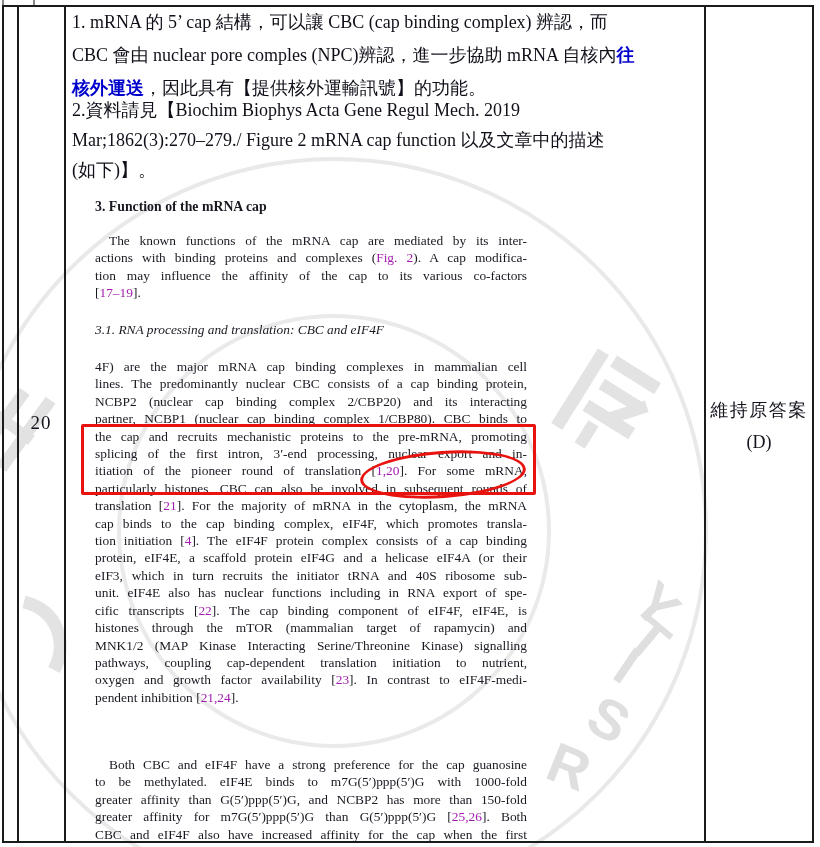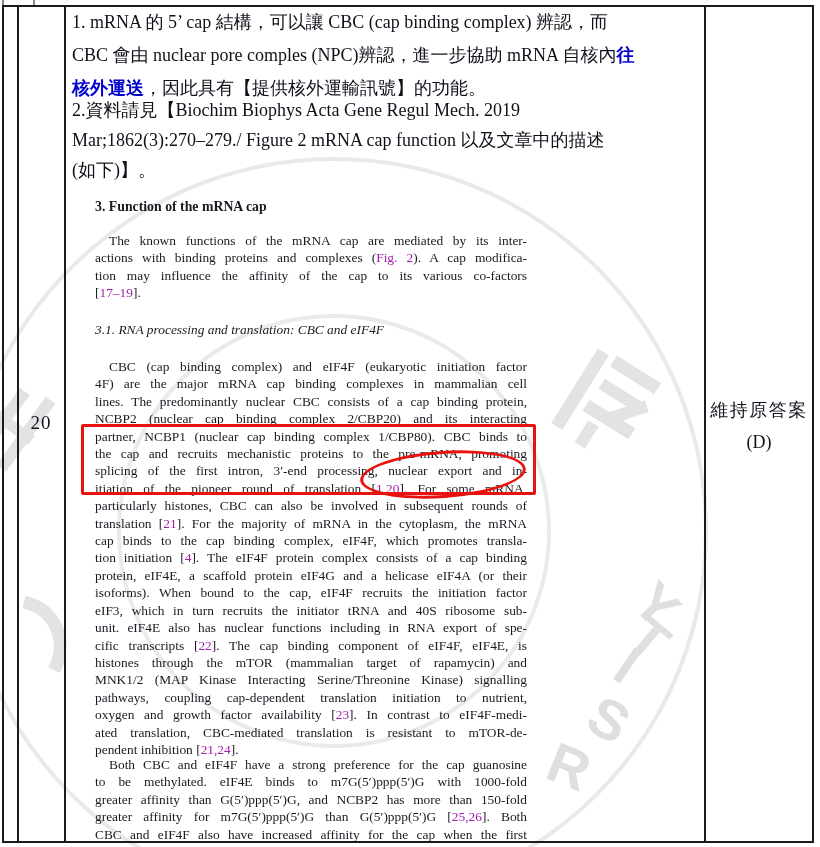--- a/index.html
+++ b/index.html
@@ -103,42 +103,39 @@
     <div class="paper">
       <div class="p-block p-head" style="top:0;">3. Function of the mRNA cap</div>
       <div class="p-block" style="top:33px;">
           <div class="pline indent"><span>The known functions of the mRNA cap are mediated by its inter-</span></div>
           <div class="pline"><span>actions with binding proteins and complexes (</span><span class="cite">Fig. 2</span><span>). A cap modifica-</span></div>
           <div class="pline"><span>tion may influence the affinity of the cap to its various co-factors</span></div>
           <div class="pline end"><span>[</span><span class="cite">17–19</span><span>].</span></div>
         </div>
       <div class="p-block p-sub" style="top:123px;">3.1. RNA processing and translation: CBC and eIF4F</div>
       <div class="p-block" style="top:159px;">
-          <div class="pline indent"><span>CBC (cap binding complex) and eIF4F (eukaryotic initiation factor</span></div>
           <div class="pline"><span>4F) are the major mRNA cap binding complexes in mammalian cell</span></div>
           <div class="pline"><span>lines. The predominantly nuclear CBC consists of a cap binding protein,</span></div>
           <div class="pline"><span>NCBP2 (nuclear cap binding complex 2/CBP20) and its interacting</span></div>
           <div class="pline"><span>partner, NCBP1 (nuclear cap binding complex 1/CBP80). CBC binds to</span></div>
           <div class="pline"><span>the cap and recruits mechanistic proteins to the pre-mRNA, promoting</span></div>
           <div class="pline"><span>splicing of the first intron, 3′-end processing, nuclear export and in-</span></div>
           <div class="pline"><span>itiation of the pioneer round of translation [</span><span class="cite">1,20</span><span>]. For some mRNA,</span></div>
           <div class="pline"><span>particularly histones, CBC can also be involved in subsequent rounds of</span></div>
           <div class="pline"><span>translation [</span><span class="cite">21</span><span>]. For the majority of mRNA in the cytoplasm, the mRNA</span></div>
           <div class="pline"><span>cap binds to the cap binding complex, eIF4F, which promotes transla-</span></div>
           <div class="pline"><span>tion initiation [</span><span class="cite">4</span><span>]. The eIF4F protein complex consists of a cap binding</span></div>
           <div class="pline"><span>protein, eIF4E, a scaffold protein eIF4G and a helicase eIF4A (or their</span></div>
-          <div class="pline"><span>isoforms). When bound to the cap, eIF4F recruits the initiation factor</span></div>
           <div class="pline"><span>eIF3, which in turn recruits the initiator tRNA and 40S ribosome sub-</span></div>
           <div class="pline"><span>unit. eIF4E also has nuclear functions including in RNA export of spe-</span></div>
           <div class="pline"><span>cific transcripts [</span><span class="cite">22</span><span>]. The cap binding component of eIF4F, eIF4E, is</span></div>
           <div class="pline"><span>histones through the mTOR (mammalian target of rapamycin) and</span></div>
           <div class="pline"><span>MNK1/2 (MAP Kinase Interacting Serine/Threonine Kinase) signalling</span></div>
           <div class="pline"><span>pathways, coupling cap-dependent translation initiation to nutrient,</span></div>
           <div class="pline"><span>oxygen and growth factor availability [</span><span class="cite">23</span><span>]. In contrast to eIF4F-medi-</span></div>
-          <div class="pline"><span>ated translation, CBC-mediated translation is resistant to mTOR-de-</span></div>
           <div class="pline end"><span>pendent inhibition [</span><span class="cite">21,24</span><span>].</span></div>
         </div>
       <div class="p-block" style="top:557px;">
           <div class="pline indent"><span>Both CBC and eIF4F have a strong preference for the cap guanosine</span></div>
           <div class="pline"><span>to be methylated. eIF4E binds to m7G(5′)ppp(5′)G with 1000-fold</span></div>
           <div class="pline"><span>greater affinity than G(5′)ppp(5′)G, and NCBP2 has more than 150-fold</span></div>
           <div class="pline"><span>greater affinity for m7G(5′)ppp(5′)G than G(5′)ppp(5′)G [</span><span class="cite">25,26</span><span>]. Both</span></div>
           <div class="pline"><span>CBC and eIF4F also have increased affinity for the cap when the first</span></div>
         </div>
     </div>

